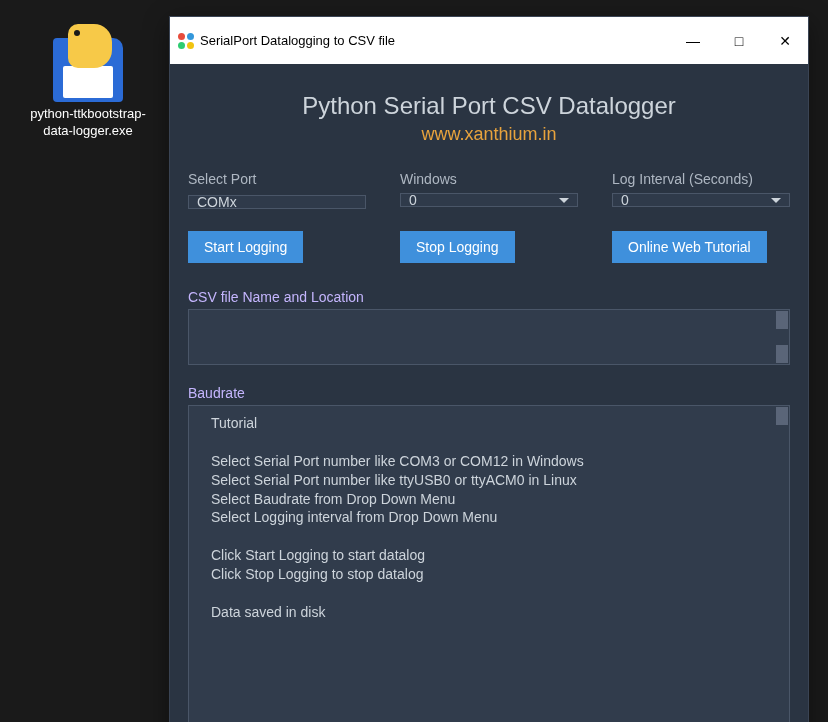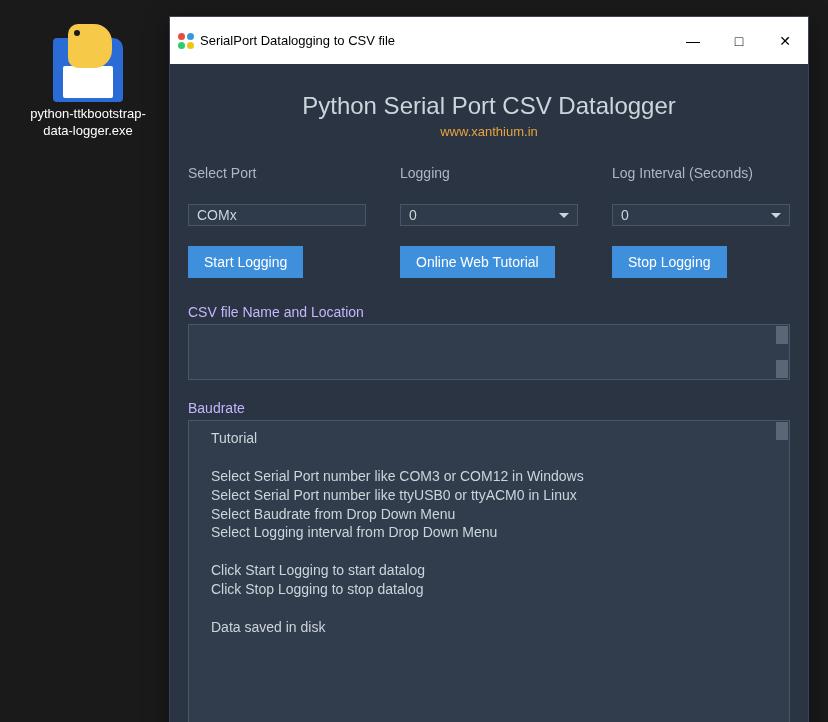--- a/index.html
+++ b/index.html
@@ -113,44 +113,44 @@
     .app-title {
       text-align: center;
       font-size: 24px;
       font-weight: 400;
       color: #cdd4db;
       margin-top: 4px;
     }
     .app-link {
       text-align: center;
       color: #e8a33d;
-      font-size: 13px;
+      font-size: 18px;
       margin-top: 4px;
       margin-bottom: 26px;
     }
 
     .form-row {
       display: flex;
       gap: 34px;
       margin-bottom: 20px;
     }
     .form-col { flex: 1; }
     .form-label {
       font-size: 14px;
       color: #aeb7c2;
-      margin-bottom: 23px;
+      margin-bottom: 6px;
     }
     .text-input, .select {
       width: 100%;
       background: #2f3a4a;
       border: 1px solid #4a5668;
       color: #cdd4db;
       font-size: 14px;
       padding: 5px 8px;
-      height: 22px;
+      height: 14px;
     }
     .select {
       display:flex; align-items:center; justify-content:space-between;
       cursor:pointer;
     }
     .chev {
       width: 0; height: 0;
       border-left: 5px solid transparent;
       border-right: 5px solid transparent;
       border-top: 5px solid #cdd4db;
@@ -225,39 +225,39 @@
     <div class="app-body">
       <div class="app-title">Python Serial Port CSV Datalogger</div>
       <div class="app-link">www.xanthium.in</div>
 
       <div class="form-row">
         <div class="form-col">
           <div class="form-label">Select Port</div>
           <input class="text-input" value="COMx" style="">
         </div>
         <div class="form-col">
-          <div class="form-label">Logging</div>
+          <div class="form-label">Windows</div>
           <div class="select">
             <span>0</span>
             <span class="chev"></span>
           </div>
         </div>
         <div class="form-col">
           <div class="form-label">Log Interval (Seconds)</div>
           <div class="select">
             <span>0</span>
             <span class="chev"></span>
           </div>
         </div>
       </div>
 
       <div class="btn-row">
         <div><button class="btn">Start Logging</button></div>
+        <div><button class="btn">Stop Logging</button></div>
         <div><button class="btn">Online Web Tutorial</button></div>
-        <div><button class="btn">Stop Logging</button></div>
       </div>
 
       <div class="section-label">CSV file Name and Location</div>
       <div class="box-wrap">
         <div class="textarea csv-box"></div>
         <div class="scroll-hint"></div>
         <div class="scroll-hint bottom"></div>
       </div>
 
       <div class="section-label">Baudrate</div>

